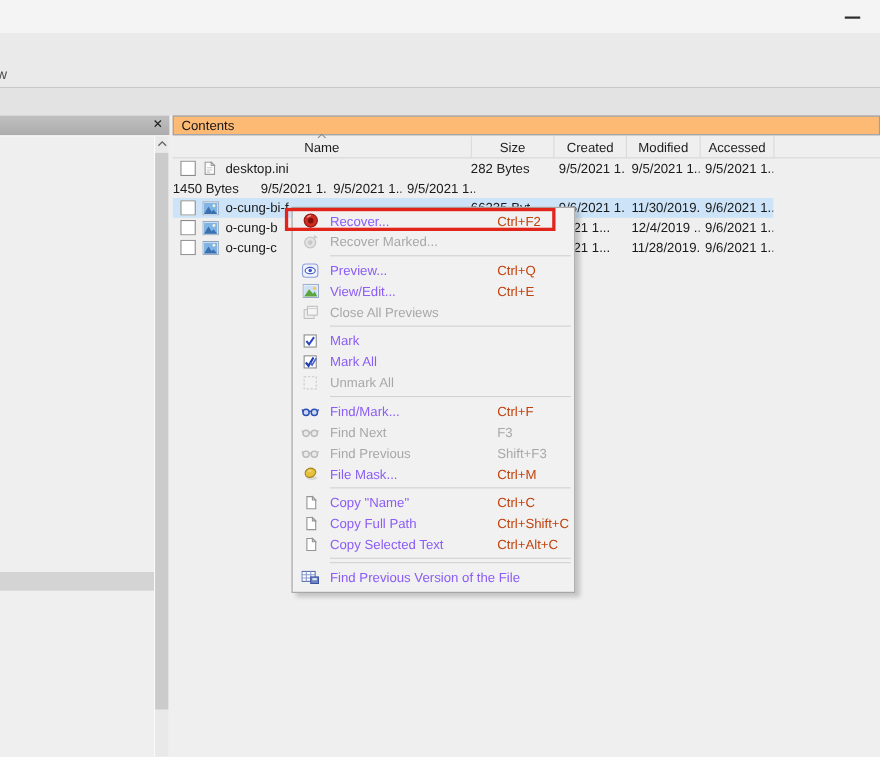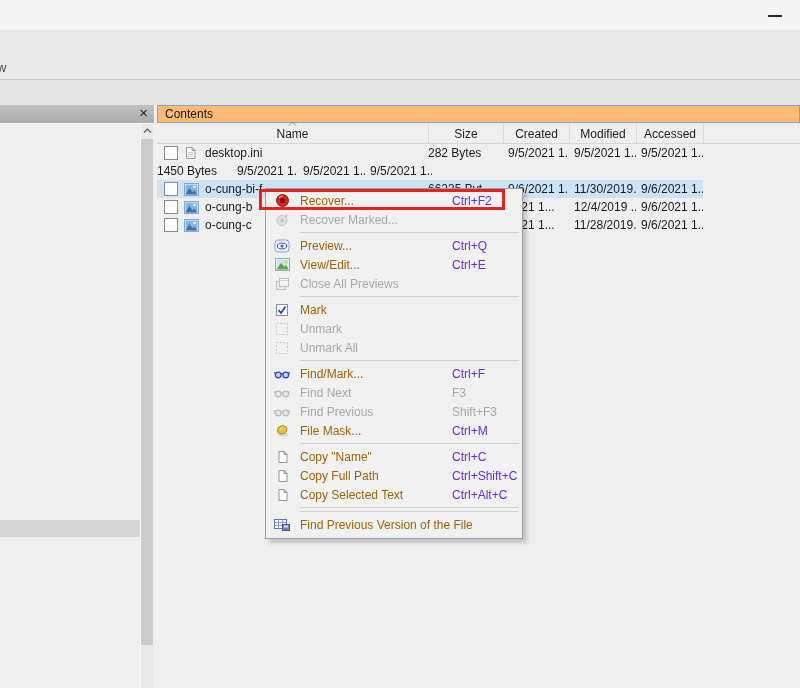--- a/index.html
+++ b/index.html
@@ -40,22 +40,22 @@
   .chk{width:12px;height:12px;background:#fff;border:1px solid #8b8b8b;margin-right:6px;flex:none;}
   .ficon{width:15px;height:14px;margin-right:6px;flex:none;display:flex;align-items:center;}
   .cell-size{box-sizing:border-box;width:75px;text-align:left;white-space:nowrap;overflow:hidden;}
   .cell-date{box-sizing:border-box;padding-left:5px;white-space:nowrap;overflow:hidden;}
   .w-cr{width:66px;}.w-mo{width:67px;}.w-ac{width:67px;}
 
   
   .menu{position:absolute;left:265px;top:188px;width:258px;box-sizing:border-box;background:#f1f1f1;border:1px solid #a0a0a0;box-shadow:4px 4px 4px rgba(0,0,0,.18);padding:2px 0 4px;z-index:5;}
   .mi{position:relative;height:19px;display:flex;align-items:center;padding-left:8px;}
   .mi .ic{width:16px;height:16px;margin-right:10px;display:flex;align-items:center;justify-content:center;flex:none;}
-  .mi .lbl{color:#a16207;white-space:nowrap;}
-  .mi .sc{position:absolute;left:186px;color:#6d28d9;white-space:nowrap;}
+  .mi .lbl{color:#8b5cf6;white-space:nowrap;}
+  .mi .sc{position:absolute;left:186px;color:#c2410c;white-space:nowrap;}
   .mi.disabled .lbl,.mi.disabled .sc{color:#a8a8a8;}
   .mi.disabled .ic{filter:grayscale(1);opacity:.55;}
   .sep{height:1px;background:#d2d2d2;margin:3px 3px 3px 34px;}
 
   
   .redrect{position:absolute;left:259px;top:189px;width:246px;height:21px;box-sizing:border-box;border:3px solid #e1251b;z-index:20;}
 </style>
 </head>
 <body>
 
@@ -252,27 +252,29 @@
       <div class="sep"></div>
       <div class="mi">
         <span class="ic">
           <svg width="14" height="14" viewBox="0 0 14 14">
             <rect x="1.5" y="1.5" width="11" height="11" fill="#fff" stroke="#8f8f8f"></rect>
             <path d="M3.5 7 L6 10 L10.5 3.5" stroke="#2a46c0" stroke-width="1.8" fill="none"></path>
           </svg>
         </span>
         <span class="lbl">Mark</span>
       </div>
-      <div class="mi disabled">
+      <div class="mi">
         <span class="ic">
           <svg width="14" height="14" viewBox="0 0 14 14">
-            <rect x="1.5" y="1.5" width="11" height="11" fill="#f4f4f4" stroke="#ababab" stroke-dasharray="2 1.6"></rect>
-          </svg>
-        </span>
-        <span class="lbl">Unmark</span>
+            <rect x="1.5" y="1.5" width="11" height="11" fill="#fff" stroke="#8f8f8f"></rect>
+            <path d="M3 7.5 L5.5 10.5 L10 3" stroke="#1e3db4" stroke-width="2" fill="none"></path>
+            <path d="M7 7.5 L8.7 9.8 L12.4 3.8" stroke="#4d66cf" stroke-width="1.5" fill="none"></path>
+          </svg>
+        </span>
+        <span class="lbl">Mark All</span>
       </div>
       <div class="mi disabled">
         <span class="ic">
           <svg width="14" height="14" viewBox="0 0 14 14">
             <rect x="1.5" y="1.5" width="11" height="11" fill="#f4f4f4" stroke="#ababab" stroke-dasharray="2 1.6"></rect>
           </svg>
         </span>
         <span class="lbl">Unmark All</span>
       </div>
       <div class="sep"></div>

